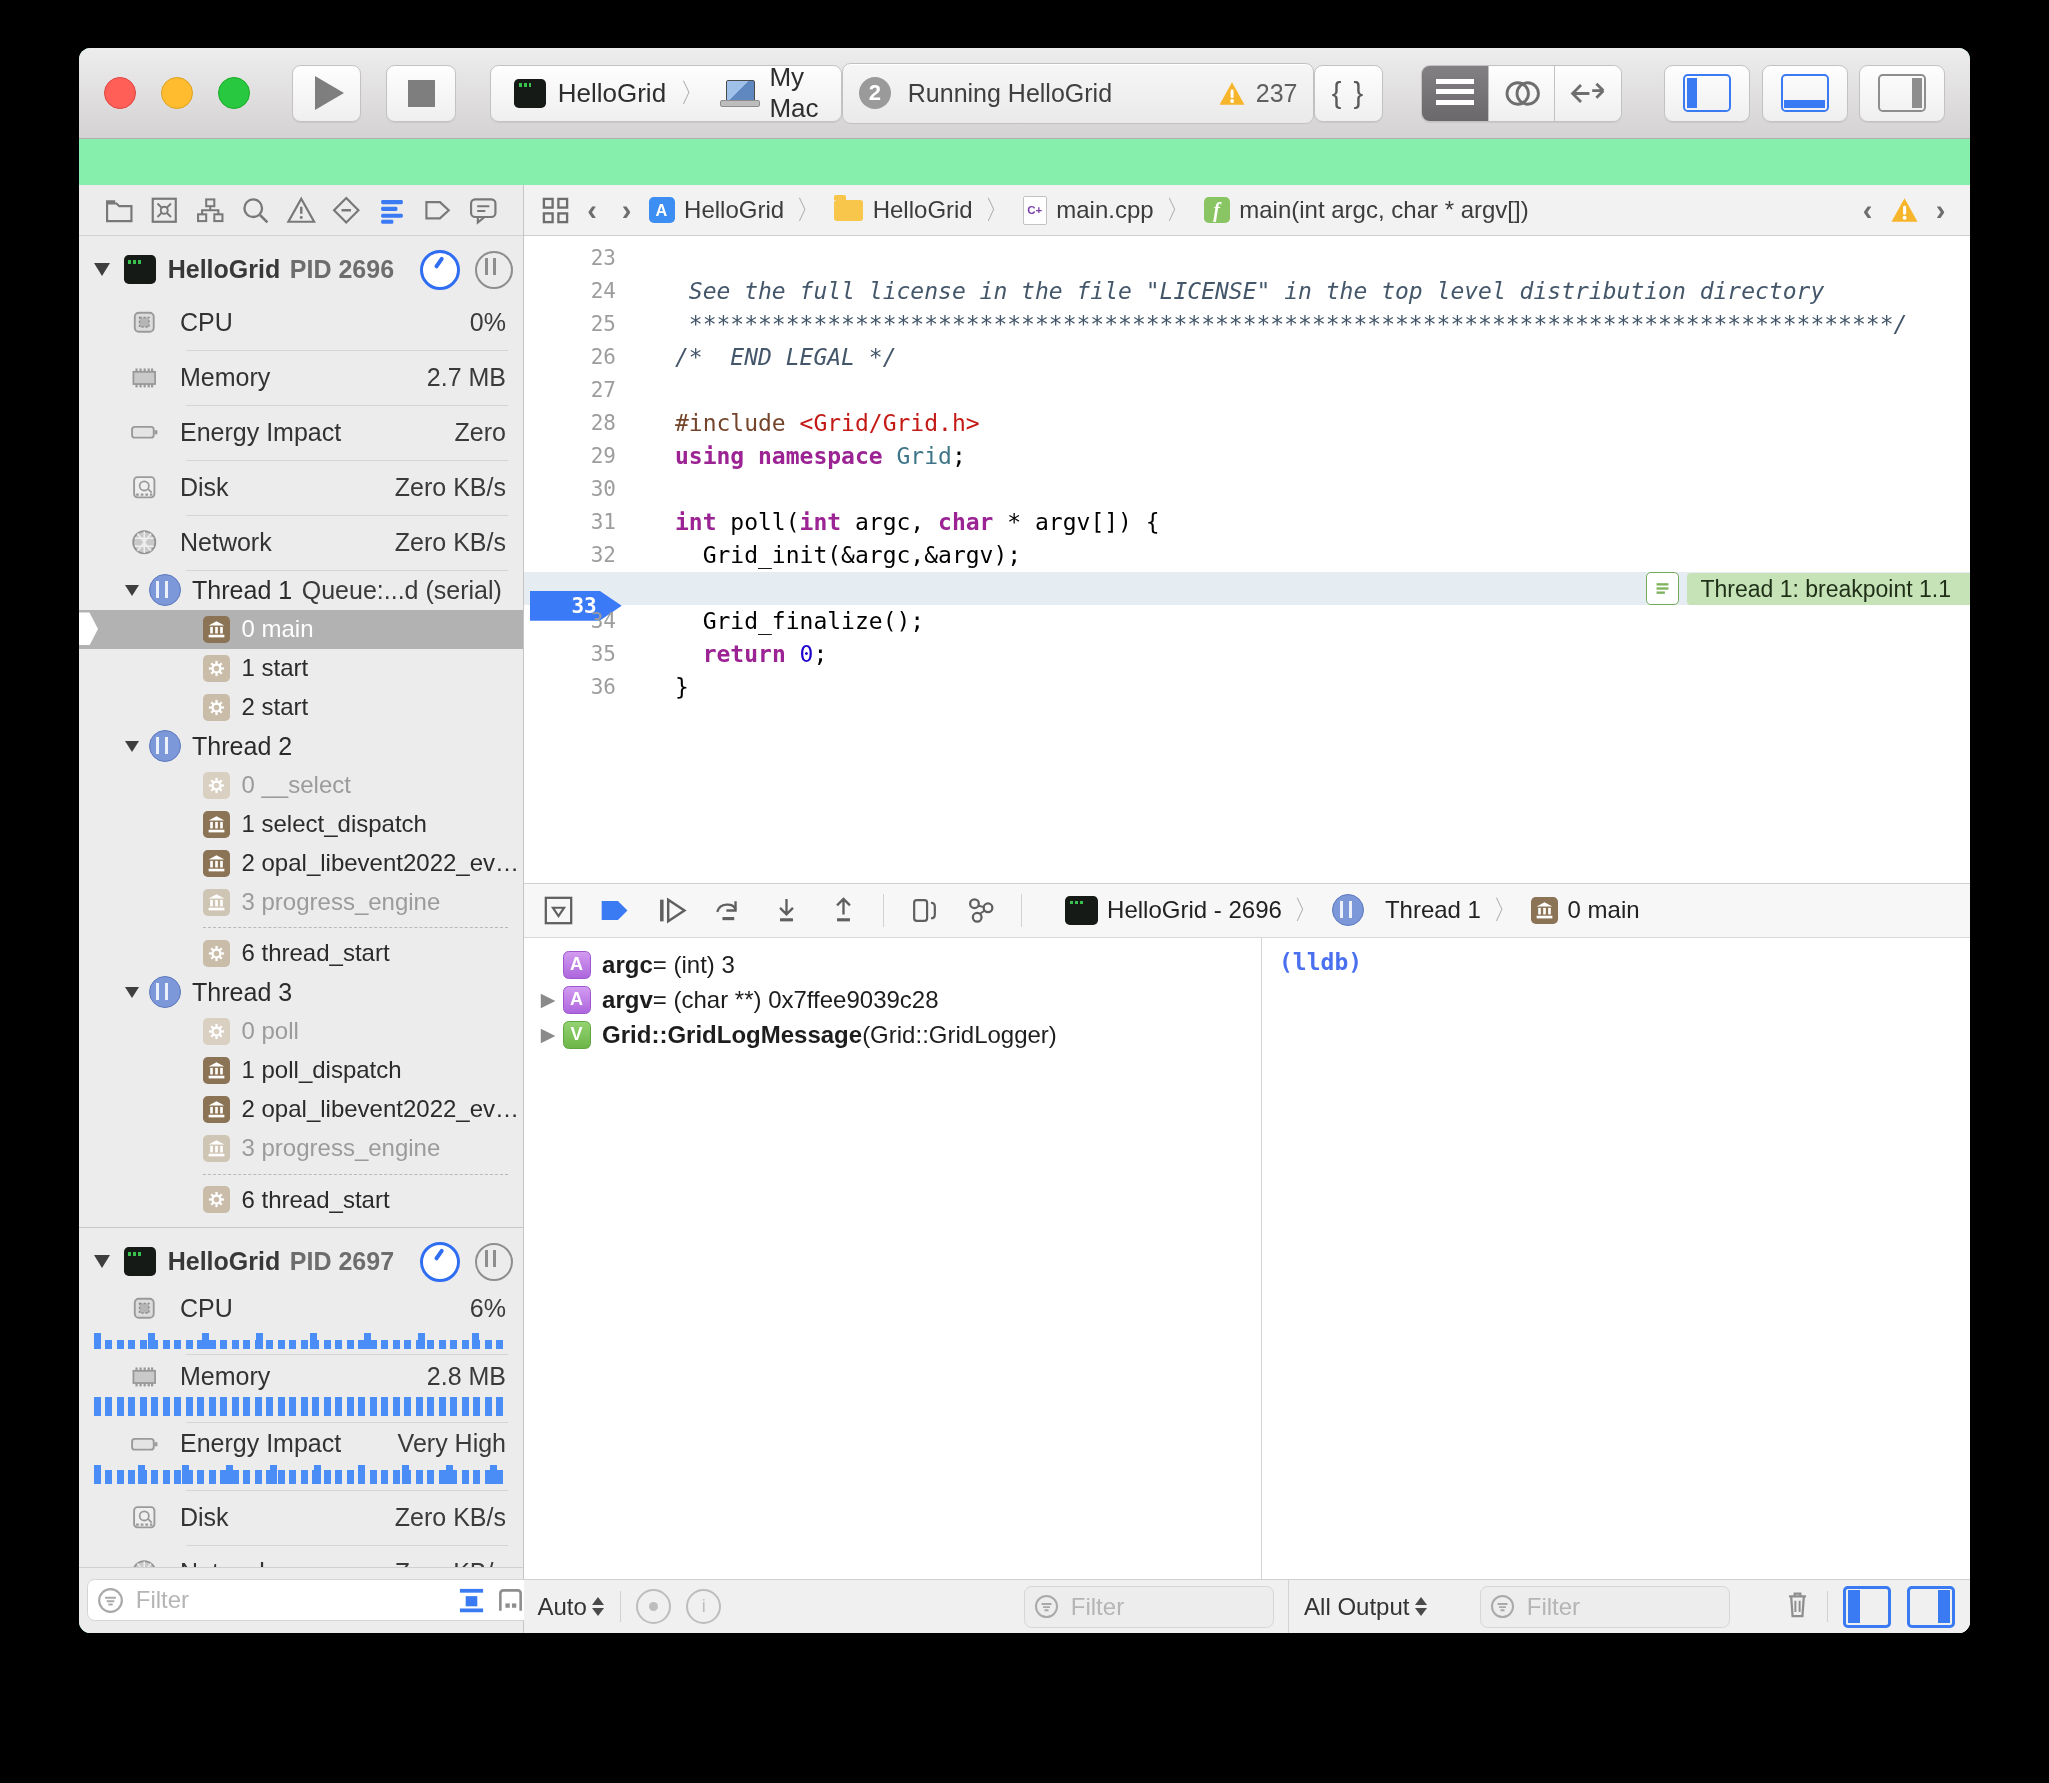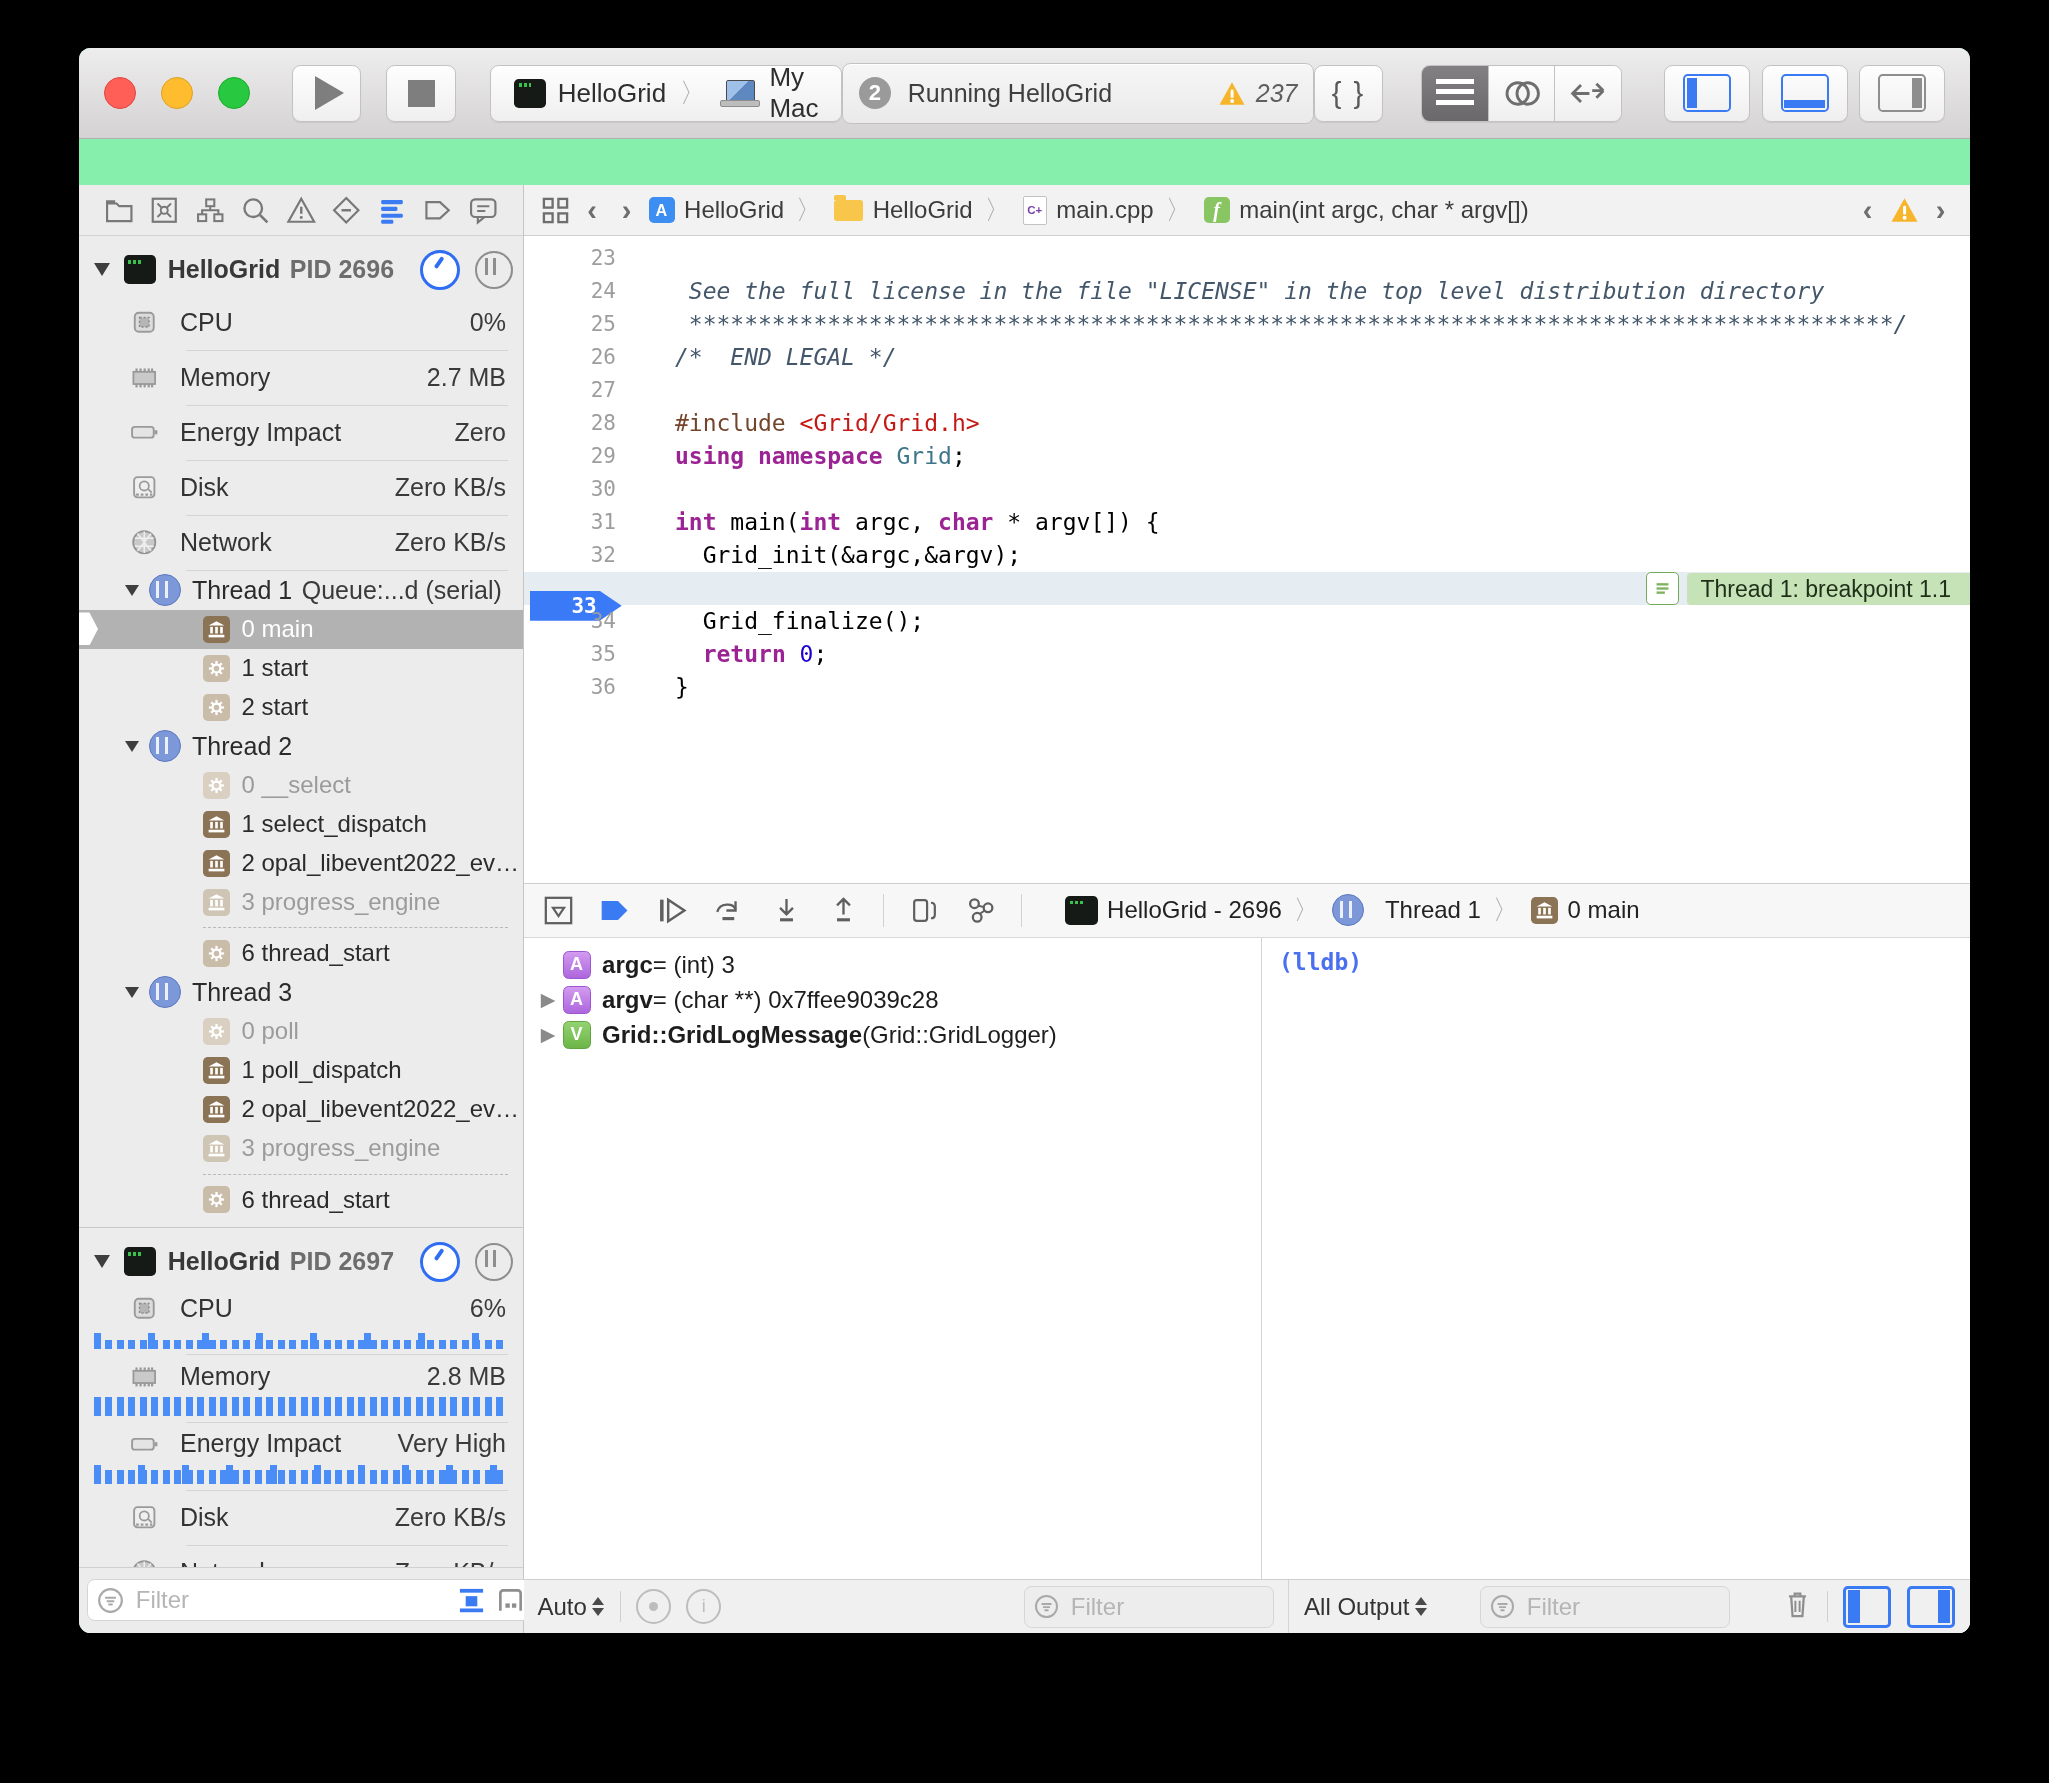--- a/index.html
+++ b/index.html
@@ -21,21 +21,21 @@
   .scheme{padding:0 23px;gap:11.5px;font-size:26px;color:#2e2e2e;}
   .term{width:32.5px;height:29px;background:#161a16;border-radius:4.8px;position:relative;flex:none;}
   .term::after{content:"";position:absolute;left:4.8px;top:4.8px;width:13.4px;height:3.8px;background:repeating-linear-gradient(90deg,#39c14d 0 2.9px,transparent 2.9px 4.8px);}
   .crumb-sep{color:#b0b0b0;font-size:27px;font-weight:300;padding:0 1.9px;}
   .laptop{width:38px;height:27px;position:relative;flex:none;}
   .laptop .scr{position:absolute;left:5.7px;top:0;width:27px;height:20px;background:linear-gradient(135deg,#9fc0e8 45%,#5f87c0 46%);border:1.9px solid #4a4a4a;border-radius:1.9px;}
   .laptop .base{position:absolute;left:0;bottom:0;width:38px;height:4.8px;background:#bdbdbd;border:1px solid #8e8e8e;border-radius:1.9px;}
   .status{width:547px;height:59px;margin:0 auto;border:1px solid #c2c0c1;border-radius:8.6px;background:linear-gradient(#f7f6f7,#ebeaeb);display:flex;align-items:center;padding:0 15.3px;box-shadow:inset 0 1px 0 #fff;}
   .status-badge{width:32px;height:32px;border-radius:50%;background:#9b9a9b;color:#fff;font-size:22px;font-weight:bold;display:flex;align-items:center;justify-content:center;margin-right:17px;flex:none;}
   .status-text{font-size:25px;color:#3f3f3f;flex:1;}
-  .warn-wrap{display:flex;align-items:center;gap:9.6px;color:#5f5f5f;font-size:25px;font-style:italic;}
+  .warn-wrap{display:flex;align-items:center;gap:9.6px;color:#5f5f5f;font-size:25px;}
   .braces{width:84px;margin-right:38px;font-size:29px;color:#595959;letter-spacing:1.9px;}
   .segmented{display:flex;border:1px solid #c3c1c2;border-radius:8.6px;overflow:hidden;box-shadow:0 1px 1px rgba(0,0,0,.07);margin-right:42px;}
   .seg{width:82px;height:55px;background:linear-gradient(#fefefe,#f0eff0);display:flex;align-items:center;justify-content:center;border-right:1px solid #c3c1c2;}
   .seg:last-child{border-right:none;}
   .seg.sel{background:linear-gradient(#828082,#6a686a);}
   .editor-lines{width:38px;height:29px;background:repeating-linear-gradient(180deg,#fff 0 4.8px,transparent 4.8px 10.5px);}
   .view-toggles{display:flex;gap:11.5px;}
   .vt{width:84px;height:55px;}
   .pane{width:44px;height:34px;border:2.9px solid #8e8e8e;border-radius:4.8px;position:relative;}
   .pane.blue{border-color:#3a7af3;}
@@ -753,21 +753,21 @@
           <div class="cl">
        <span class="ln">27</span><span class="tk-p">#include</span><span class="tk-x"> </span><span class="tk-s">&lt;Grid/Grid.h&gt;</span>
      </div>
           <div class="cl">
        <span class="ln">28</span><span class="tk-k">using namespace </span><span class="tk-t">Grid</span><span class="tk-x">;</span>
      </div>
           <div class="cl">
        <span class="ln">29</span>
      </div>
           <div class="cl">
-       <span class="ln">30</span><span class="tk-k">int</span><span class="tk-x"> main(</span><span class="tk-k">int</span><span class="tk-x"> argc, </span><span class="tk-k">char</span><span class="tk-x"> * argv[]) {</span>
+       <span class="ln">30</span><span class="tk-k">int</span><span class="tk-x"> poll(</span><span class="tk-k">int</span><span class="tk-x"> argc, </span><span class="tk-k">char</span><span class="tk-x"> * argv[]) {</span>
      </div>
           <div class="cl">
        <span class="ln">31</span><span class="tk-x">  Grid_init(&amp;argc,&amp;argv);</span>
      </div>
           <div class="cl">
        <span class="ln">32</span><span class="tk-x">  </span><span class="tk-d">std::cout</span><span class="tk-x"> &lt;&lt; </span><span class="tk-t">GridLogMessage</span><span class="tk-x"> &lt;&lt; </span><span class="tk-s">"Hello Grid"</span><span class="tk-x"> &lt;&lt; </span><span class="tk-d">std::endl</span><span class="tk-x">;</span>
      </div>
           <div class="cl bp">
        <span class="ln">33</span><span class="tk-x">  Grid_finalize();</span><span class="bpanno"><span class="anicon"><svg width="19" height="19" viewBox="0 0 16 16">
                   <g stroke="#7fb35f" stroke-width="2">

